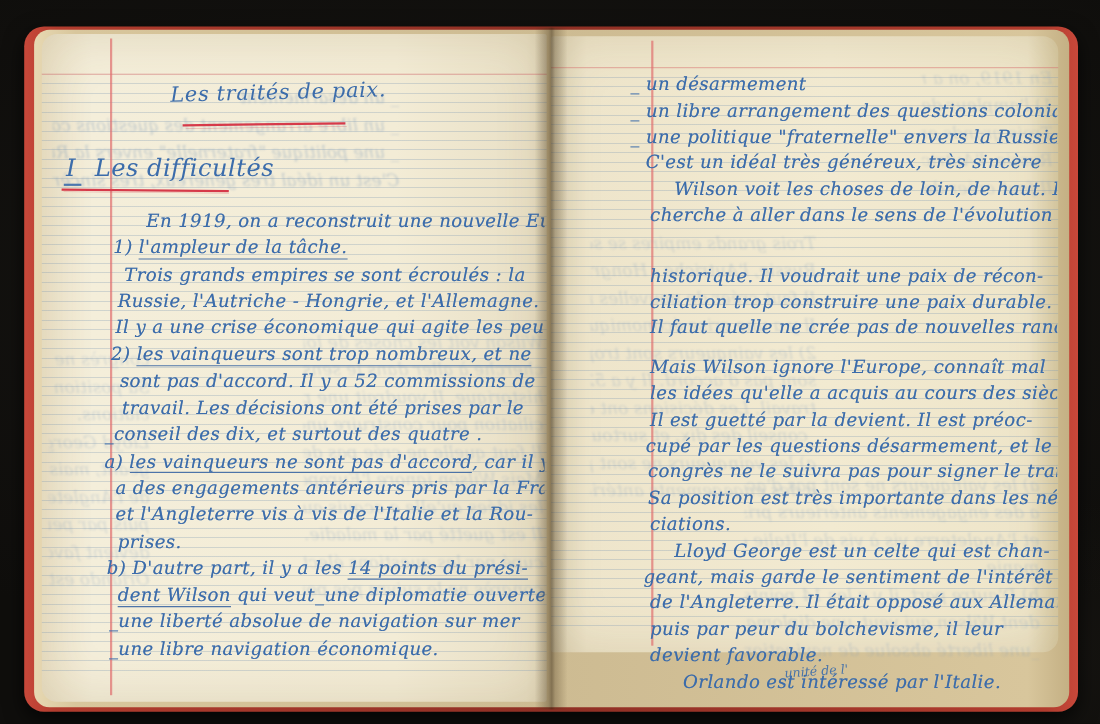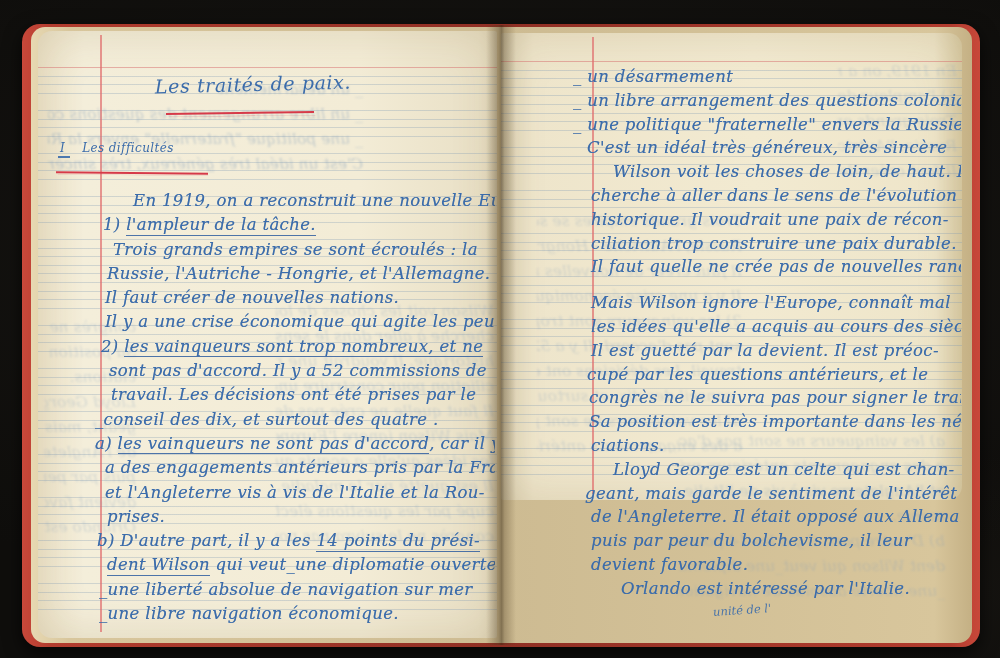--- a/index.html
+++ b/index.html
@@ -17,41 +17,41 @@
       var(--background);}
   .cover{position:absolute;left:22px;top:24px;width:958px;height:623px;border-radius:18px;
     background:linear-gradient(90deg,#c8483a 0,#b23c2e 3%, #8f2f24 50%, #b23c2e 97%, #c8483a 100%);
     box-shadow:0 6px 18px rgba(0,0,0,.7);}
   .stack{position:absolute;left:31px;top:27px;width:941px;height:616px;border-radius:14px;
     background:linear-gradient(90deg,#e7d8b2 0,#d8c69c 4%,#cdbb92 50%,#d8c69c 96%,#c4b084 100%);}
   .page{position:absolute;font-style:italic;color:var(--ink);}
   .page-left{left:38px;top:31px;width:459px;height:607px;border-radius:14px 2px 2px 14px;
     background:linear-gradient(90deg,#eee5cc 0,#f4eeda 10%,#f3ecd6 70%,#e9e0c6 96%,#e0d6ba 100%);
     box-shadow:inset 0 0 46px rgba(130,100,45,.18);}
-  .page-right{left:501px;top:33px;width:461px;height:467px;border-radius:2px 14px 14px 2px;
+  .page-right{left:501px;top:33px;width:461px;height:560px;border-radius:2px 14px 14px 2px;
     background:linear-gradient(90deg,#ddd3b6 0,#eee5cb 7%,#f2ead1 55%,#eee5c9 94%,#dbcea8 100%);
     box-shadow:inset 0 0 46px rgba(130,100,45,.18);}
   .rules{position:absolute;left:0;right:0;pointer-events:none;
     background:repeating-linear-gradient(180deg, rgba(122,150,178,0) 0 7.7px, rgba(122,150,178,.30) 7.7px 8.6px);}
   .page-left .rules{top:37px;bottom:24px;}
   .page-right .rules{top:29px;bottom:22px;}
   .headrule{position:absolute;left:0;right:0;height:1.3px;background:rgba(214,110,110,.5);}
   .page-left .headrule{top:36px;}
   .page-right .headrule{top:28px;}
   .marginline{position:absolute;top:4px;bottom:6px;width:1.6px;background:rgba(224,110,110,.7);}
   .page-left .marginline{left:62px;}
   .page-right .marginline{left:91px;}
   .gutter{position:absolute;left:486px;top:25px;width:30px;height:620px;pointer-events:none;
     background:linear-gradient(90deg,transparent 0,rgba(70,52,25,.38) 42%,rgba(55,40,18,.5) 52%,rgba(70,52,25,.3) 62%,transparent 100%);}
   .title{position:absolute;left:100px;top:42px;width:230px;text-align:center;
     font-size:19px;letter-spacing:.6px;transform:rotate(-1.4deg);}
   .title-underline{position:absolute;left:128px;top:81px;width:148px;height:2.2px;
     background:var(--accent_red);transform:rotate(-.7deg);
     box-shadow:2px 3px 0 -0.8px rgba(214,58,74,.45);}
-  .section{position:absolute;left:20px;top:110px;font-size:12px;letter-spacing:.4px;}
+  .section{position:absolute;left:20px;top:110px;font-size:22px;letter-spacing:.4px;}
   .numeral{display:inline-block;border-bottom:2px solid rgba(59,108,171,.9);padding:0 5px 1px 2px;margin-right:12px;}
   .section-underline{position:absolute;left:18px;top:141px;width:152px;height:2px;
     background:var(--accent_red);transform:rotate(.5deg);box-shadow:1px 2px 0 -0.8px rgba(214,58,74,.4);}
   .textflow{position:absolute;white-space:nowrap;overflow:hidden;
     font-size:16.5px;letter-spacing:.35px;
     text-shadow:0 0 .5px rgba(59,108,171,.55);}
   .page-left .textflow{left:57px;top:158px;right:2px;line-height:24.3px;}
   .page-right .textflow{left:72px;top:32px;right:1px;line-height:23.8px;}
   .hline{white-space:nowrap;}
   .u{border-bottom:1.5px solid rgba(47,94,160,.85);padding-bottom:.5px;}
@@ -107,21 +107,20 @@
     <div class="section">
       <span class="numeral">I</span><span>Les difficultés</span>
     </div>
     <div class="section-underline"></div>
 
     <div class="textflow">
         <div class="hline" style="padding-left: 38px;"><span>En 1919, on a reconstruit une nouvelle Europe.</span></div>
         <div class="hline" style="padding-left: 8px;"><span>1) </span><span class="u">l'ampleur de la tâche.</span></div>
         <div class="hline" style="padding-left: 18px;"><span>Trois grands empires se sont écroulés : la</span></div>
         <div class="hline" style="padding-left: 12px;"><span>Russie, l'Autriche - Hongrie, et l'Allemagne.</span></div>
-        <div class="hline" style="padding-left: 10px;"><span>Il faut créer de nouvelles nations.</span></div>
         <div class="hline" style="padding-left: 10px;"><span>Il y a une crise économique qui agite les peuples</span></div>
         <div class="hline" style="padding-left: 6px;"><span>2) </span><span class="u">les vainqueurs sont trop nombreux, et ne</span></div>
         <div class="hline" style="padding-left: 14px;"><span>sont pas d'accord. Il y a 52 commissions de</span></div>
         <div class="hline" style="padding-left: 16px;"><span>travail. Les décisions ont été prises par le</span></div>
         <div class="hline"><span>_conseil des dix, et surtout des quatre .</span></div>
         <div class="hline"><span>a) </span><span class="u">les vainqueurs ne sont pas d'accord</span><span>, car il y</span></div>
         <div class="hline" style="padding-left: 10px;"><span>a des engagements antérieurs pris par la France</span></div>
         <div class="hline" style="padding-left: 10px;"><span>et l'Angleterre vis à vis de l'Italie et la Rou-</span></div>
         <div class="hline" style="padding-left: 12px;"><span>prises.</span></div>
         <div class="hline" style="padding-left: 2px;"><span>b) D'autre part, il y a les </span><span class="u">14 points du prési-</span></div>
@@ -165,27 +164,27 @@
         <div>_une liberté absolue de navigation sur mer</div>
       </div>
 
     <div class="textflow">
         <div class="hline"><span>_ un désarmement</span></div>
         <div class="hline"><span>_ un libre arrangement des questions coloniales</span></div>
         <div class="hline"><span>_ une politique "fraternelle" envers la Russie.</span></div>
         <div class="hline" style="padding-left: 14px;"><span>C'est un idéal très généreux, très sincère</span></div>
         <div class="hline" style="padding-left: 40px;"><span>Wilson voit les choses de loin, de haut. Il</span></div>
         <div class="hline" style="padding-left: 18px;"><span>cherche à aller dans le sens de l'évolution</span></div>
-        <div class="hline" style="padding-left: 18px;"><span>historique. Il voudrait une paix de récon-</span></div>
+        <div class="hline" style="padding-left: 18px; margin-top: 31px;"><span>historique. Il voudrait une paix de récon-</span></div>
         <div class="hline" style="padding-left: 18px;"><span>ciliation trop construire une paix durable.</span></div>
         <div class="hline" style="padding-left: 18px;"><span>Il faut quelle ne crée pas de nouvelles rancunes</span></div>
         <div class="hline" style="padding-left: 18px; margin-top: 12px;"><span>Mais Wilson ignore l'Europe, connaît mal</span></div>
         <div class="hline" style="padding-left: 18px;"><span>les idées qu'elle a acquis au cours des siècles.</span></div>
         <div class="hline" style="padding-left: 18px;"><span>Il est guetté par la devient. Il est préoc-</span></div>
-        <div class="hline" style="padding-left: 14px;"><span>cupé par les questions antérieurs, et le</span></div>
+        <div class="hline" style="padding-left: 14px;"><span>cupé par les questions désarmement, et le</span></div>
         <div class="hline" style="padding-left: 16px;"><span>congrès ne le suivra pas pour signer le traité</span></div>
         <div class="hline" style="padding-left: 16px;"><span>Sa position est très importante dans les négo-</span></div>
         <div class="hline" style="padding-left: 18px;"><span>ciations.</span></div>
         <div class="hline" style="padding-left: 40px;"><span>Lloyd George est un celte qui est chan-</span></div>
         <div class="hline" style="padding-left: 12px;"><span>geant, mais garde le sentiment de l'intérêt</span></div>
         <div class="hline" style="padding-left: 18px;"><span>de l'Angleterre. Il était opposé aux Allemands,</span></div>
         <div class="hline" style="padding-left: 18px;"><span>puis par peur du bolchevisme, il leur</span></div>
         <div class="hline" style="padding-left: 18px;"><span>devient favorable.</span></div>
         <div class="hline" style="padding-left: 48px;"><span>Orlando est intéressé par l'Italie.</span></div>
       </div>

